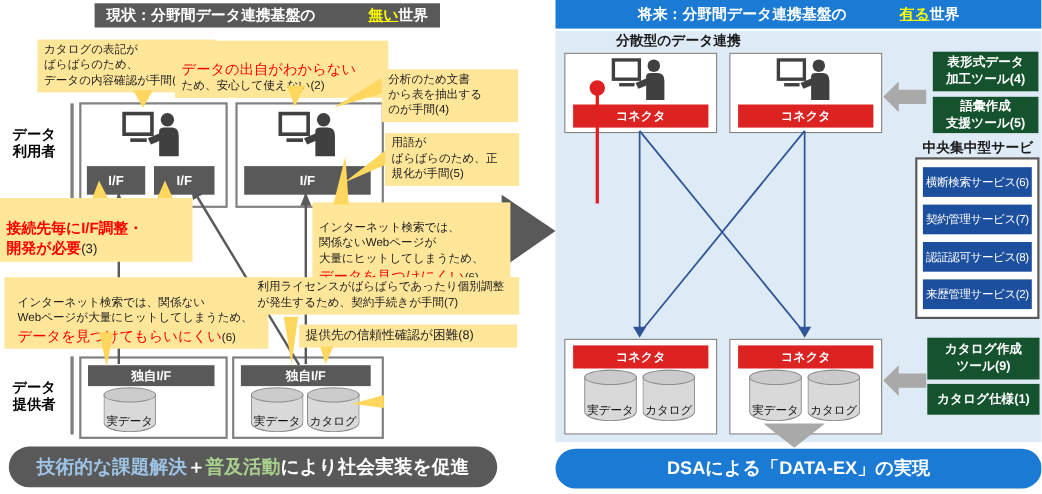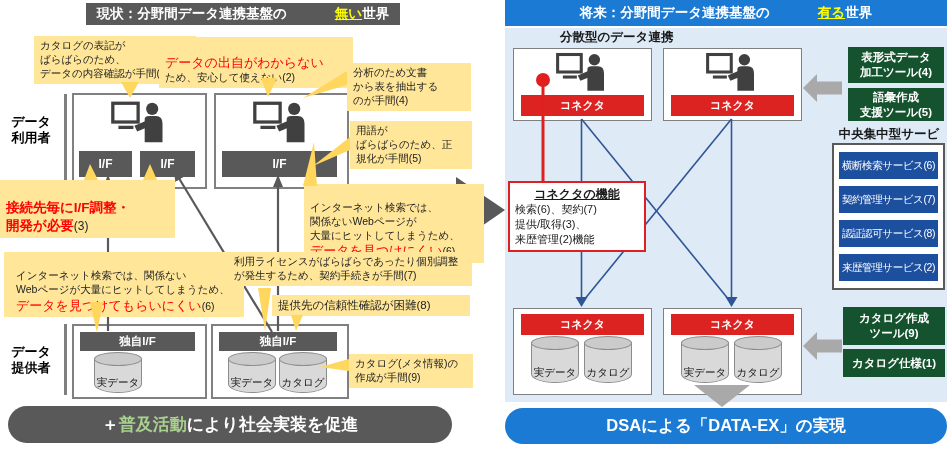--- a/index.html
+++ b/index.html
@@ -18,21 +18,21 @@
   .callout{background:#FFE699;padding:3px 6px;font-size:10.5px;line-height:1.32;color:#222;
            z-index:3;}
   .em{color:#FF0000;font-weight:bold;}
   .em13{color:#FF0000;font-weight:normal;font-size:13px;}
   #c1{left:4px;top:36px;width:150px;margin-left:30px;}
   #c2{left:159px;top:37px;width:182px;}
   #c3{left:0;top:180px;width:163px;font-size:12px;}
   #c3 .em{font-size:13.5px;line-height:1.35;}
   #c4{left:347px;top:63px;width:112px;}
   #c5{left:350px;top:121px;width:110px;}
-  #c6r{left:304px;top:184px;width:168px;}
+  #c6r{left:284px;top:184px;width:168px;}
   #c6l{left:4px;top:252px;width:222px;padding-left:12px;}
   #c7{left:228px;top:252px;width:232px;}
   #c8{left:272px;top:295px;width:186px;font-size:11.5px;}
   #c9{left:349px;top:354px;width:112px;}
   
   .role{z-index:1;font-weight:bold;font-size:13px;line-height:1.2;text-align:center;color:#000;}
   #role-user{left:2px;top:114px;width:58px;}
   #role-provider{left:2px;top:344px;width:58px;}
   .rolebar{width:3px;background:#7F7F7F;z-index:1;}
   #rolebar-user{left:64px;top:94px;height:91px;}
@@ -215,24 +215,23 @@
 </span><span class="em13">データを見つけにくい</span><span>(6)</span>
   </div>
   <div class="abs callout pre" id="c6l">
     <span>インターネット検索では、関係ない
 Webページが大量にヒットしてしまうため、
 </span><span class="em13">データを見つけてもらいにくい</span><span>(6)</span>
   </div>
   <div class="abs callout pre" id="c7">利用ライセンスがばらばらであったり個別調整
 が発生するため、契約手続きが手間(7)</div>
   <div class="abs callout" id="c8">提供先の信頼性確認が困難(8)</div>
-  <div class="abs callout pre" id="c9">カタログ(メタ情報)の
-作成が手間(9)</div>
 
   <div class="abs" id="lpill">
+    <span class="p1">技術的な課題解決</span>
       <span>＋</span>
       <span class="p2">普及活動</span>
       <span>により社会実装を促進</span>
   </div>
 
   <div class="abs rp-title">
     <span>将来：分野間データ連携基盤の</span><span class="hl">有る</span><span>世界</span>
   </div>
 
   <div class="abs" id="dist-label">分散型のデータ連携</div>
@@ -262,26 +261,20 @@
   <div class="abs cbox" id="cboxB2">
     <div class="redbar top">コネクタ</div>
     <div class="cyl cyl1">
         <span>実データ</span>
       </div>
     <div class="cyl cyl2">
         <span>カタログ</span>
       </div>
   </div>
 
-  <div class="abs" id="func-box">
-    <span class="ft">コネクタの機能</span>
-    <span class="pre">検索(6)、契約(7)
-提供/取得(3)、
-来歴管理(2)機能</span>
-  </div>
 
   <div class="abs blue-box pre" id="t4">表形式データ
 加工ツール(4)</div>
   <div class="abs blue-box pre" id="t5">語彙作成
 支援ツール(5)</div>
   <div class="abs" id="central-title">中央集中型サービス</div>
   <div class="abs" id="svc-box">
     <div class="svc">横断検索サービス(6)</div>
     <div class="svc">契約管理サービス(7)</div>
     <div class="svc">認証認可サービス(8)</div>

